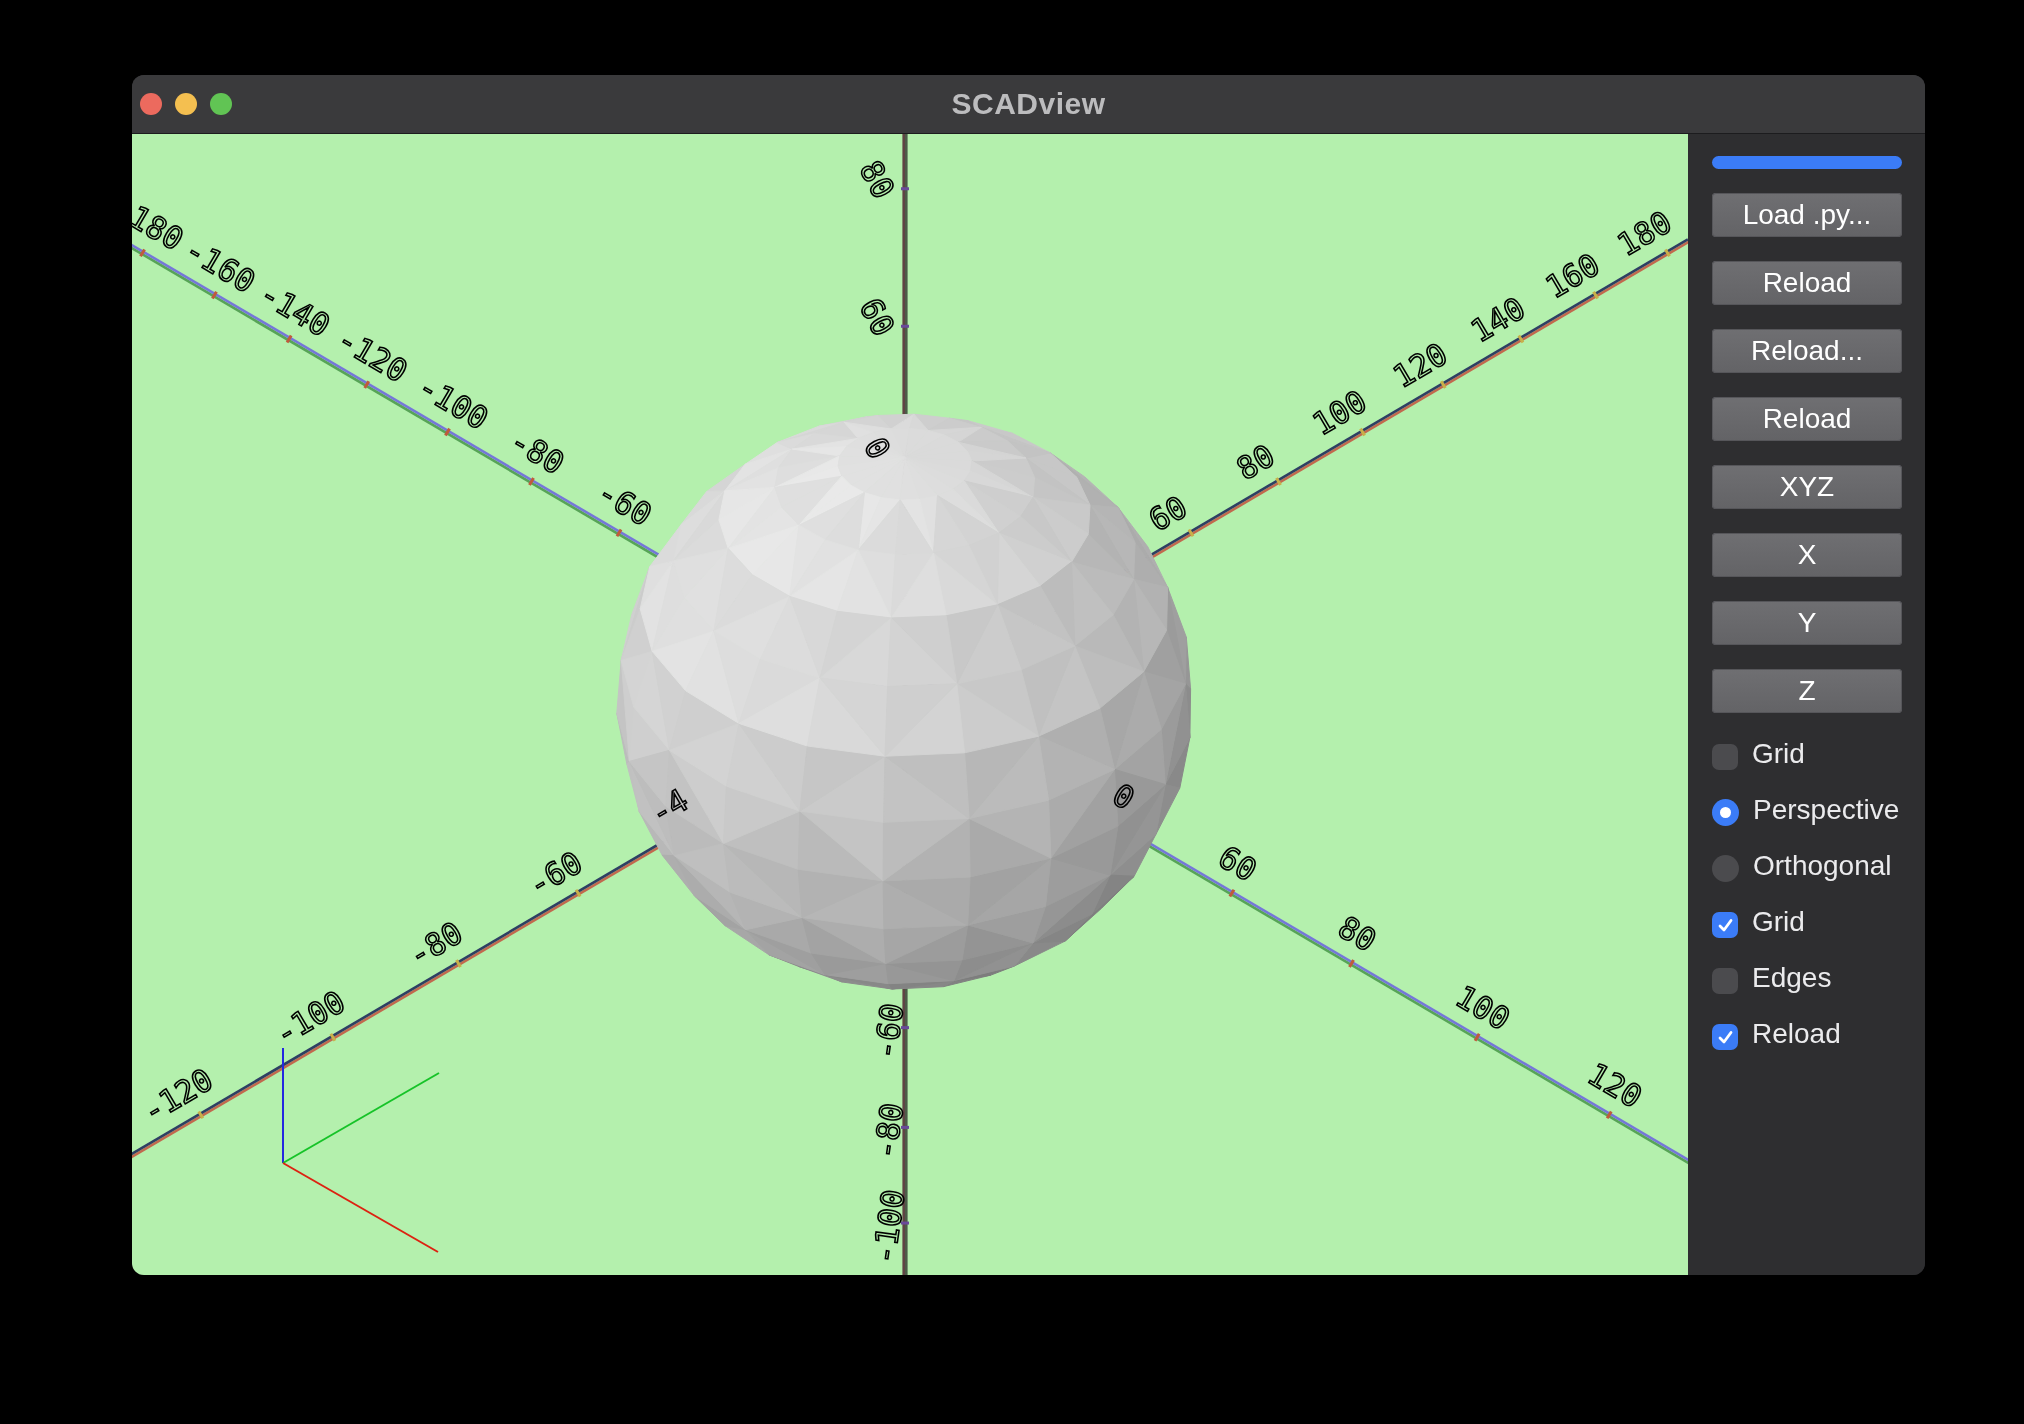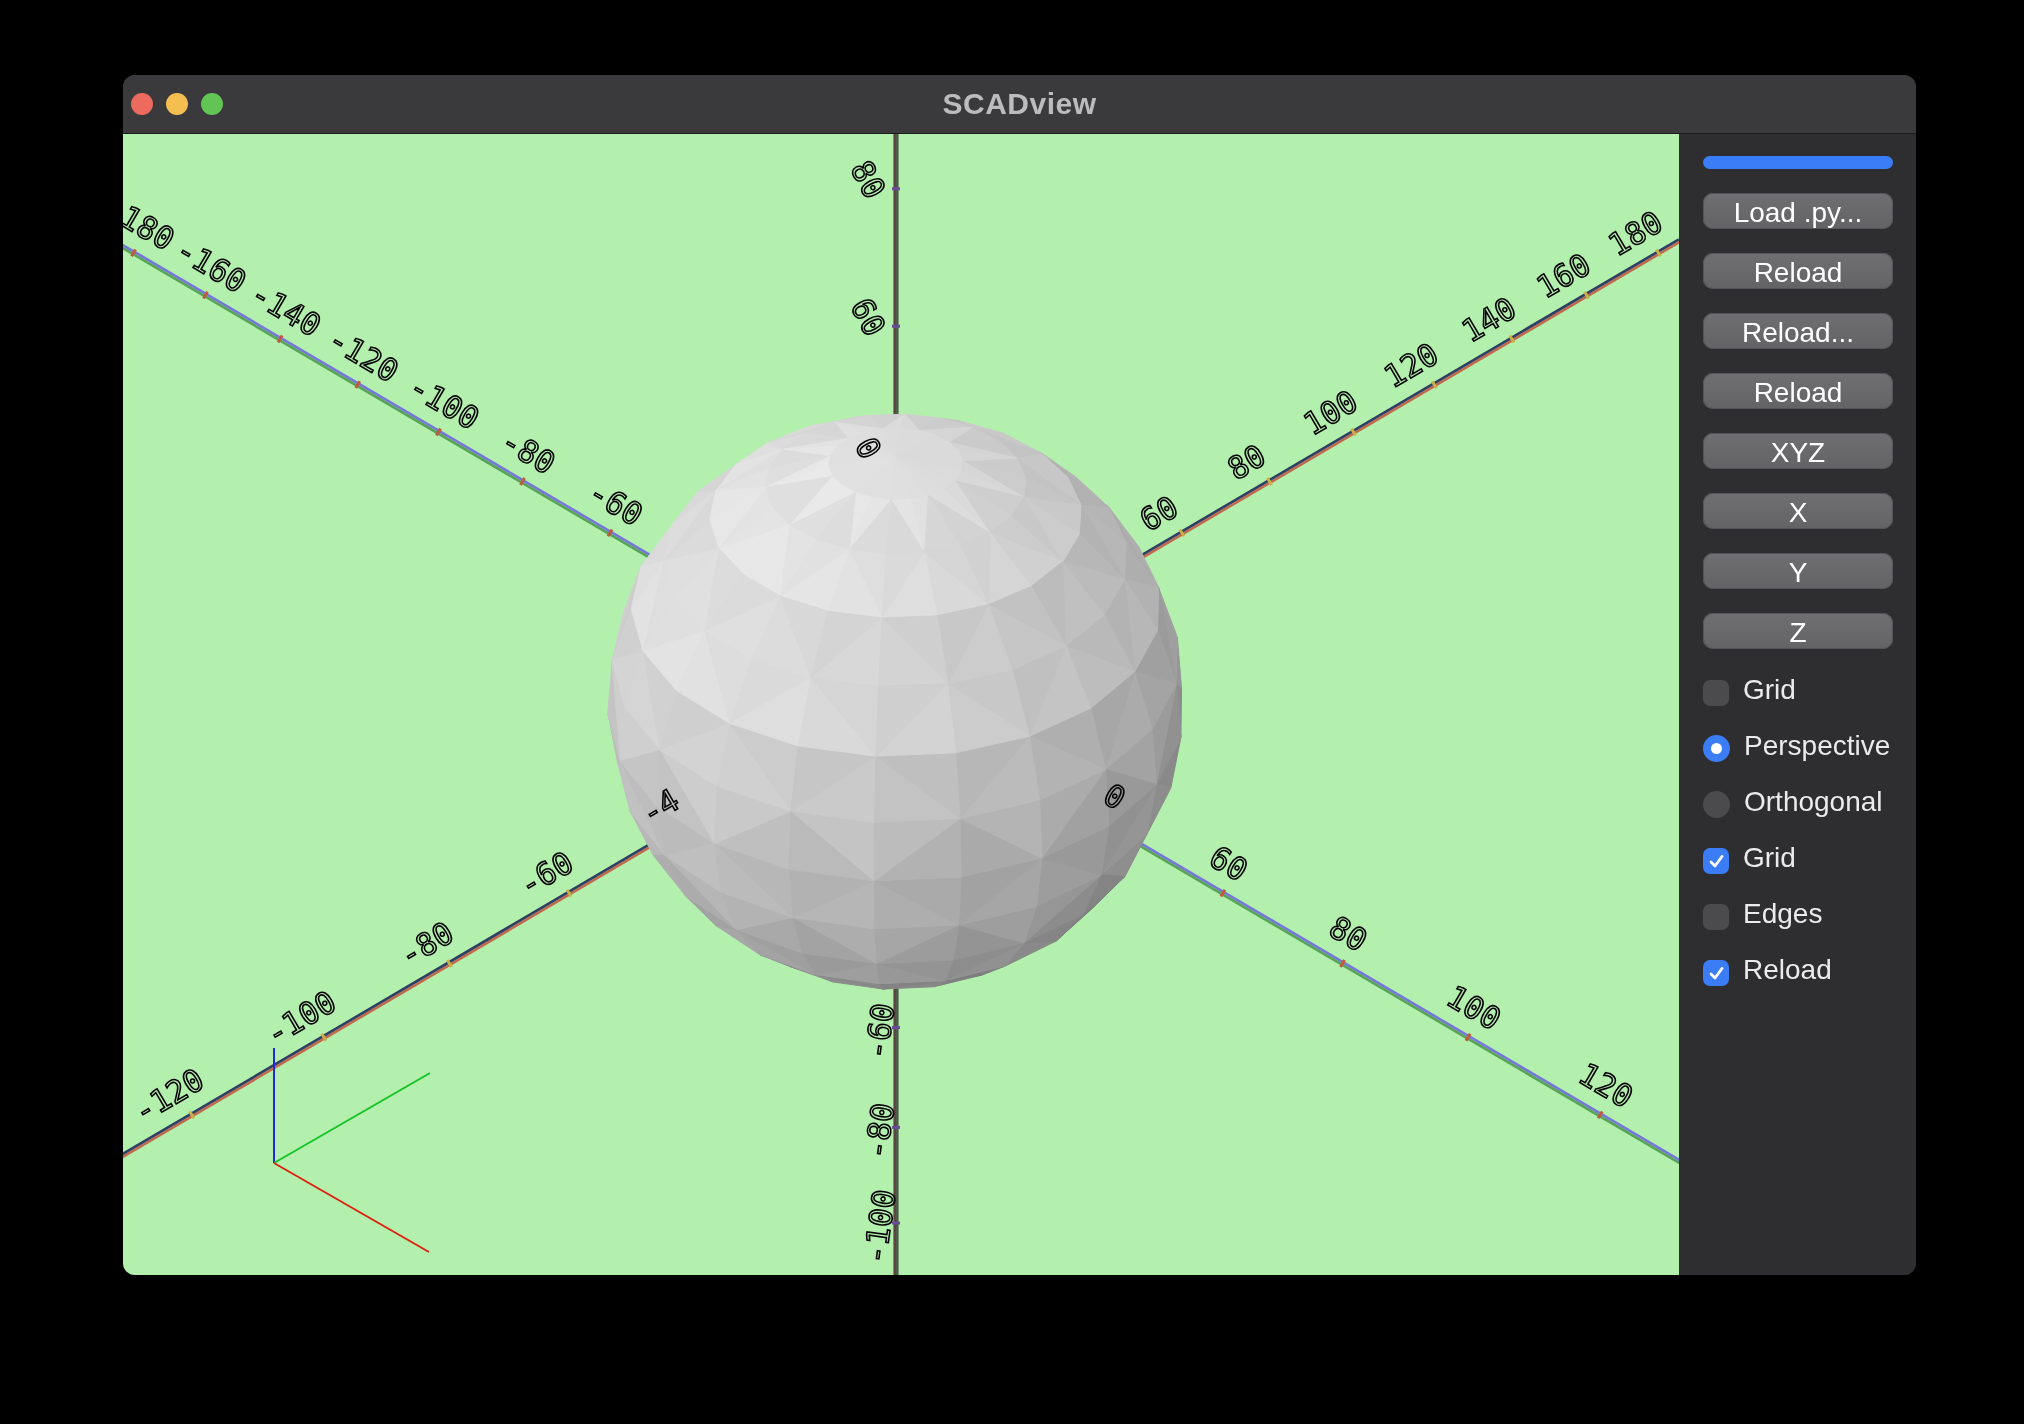--- a/index.html
+++ b/index.html
@@ -1,31 +1,31 @@
 <!DOCTYPE html>
 <html style="--accent: #3b7cf7;"><head>
 <meta charset="utf-8">
 <style>
   html,body{margin:0;padding:0;background:#000;width:2024px;height:1424px;overflow:hidden;
             font-family:"Liberation Sans",sans-serif;}
-  .window{position:absolute;left:123px;top:75px;width:1793px;height:1200px;border-radius:12px;
+  .window{position:absolute;left:132px;top:75px;width:1793px;height:1200px;border-radius:12px;
           overflow:hidden;background:#2e2e30;box-shadow:0 25px 70px rgba(0,0,0,.7);}
   .titlebar{height:58px;background:#3a3a3c;border-bottom:1px solid #1c1c1e;position:relative;
             display:flex;align-items:center;justify-content:center;}
   .traffic{position:absolute;left:8px;top:18px;display:flex;gap:13px;}
   .traffic span{width:22px;height:22px;border-radius:50%;display:block;}
   .title{font-size:30px;font-weight:bold;color:#bcbcbe;letter-spacing:.5px;}
   .content{display:flex;height:1141px;}
   .viewport{width:1556px;height:1141px;position:relative;}
   .viewport svg{display:block;}
   .sidebar{width:237px;height:100%;background:#2e2e30;box-sizing:border-box;
            padding:22px 23px 0 24px;display:flex;flex-direction:column;}
   .progress{width:190px;height:13px;border-radius:7px;}
   .btn-stack{margin-top:24px;display:flex;flex-direction:column;gap:24px;}
-  .btn{width:190px;height:36px;border:none;border-radius:10px;color:#ffffff;font-size:28px;
+  .btn{width:190px;height:44px;border:none;border-radius:4px;color:#ffffff;font-size:28px;
        font-family:"Liberation Sans",sans-serif;background:linear-gradient(180deg,#6f6f72,#636366);
        box-shadow:0 0 0 1px #56565a inset;padding:0;line-height:40px;}
   .toggle-stack{margin-top:30px;display:flex;flex-direction:column;gap:29px;}
   .toggle-row{display:flex;align-items:flex-end;height:27px;}
   .box{width:26px;height:26px;border-radius:7px;background:#4b4b4e;flex:0 0 auto;
        display:flex;align-items:center;justify-content:center;}
   .box.radio{border-radius:50%;width:27px;height:27px;}
   .box.checked{background:var(--accent,#3b7cf7);}
   .box .dot{width:11px;height:11px;border-radius:50%;background:#fff;}
   .toggle-label{margin-left:14px;color:#ebebed;font-size:28px;}

